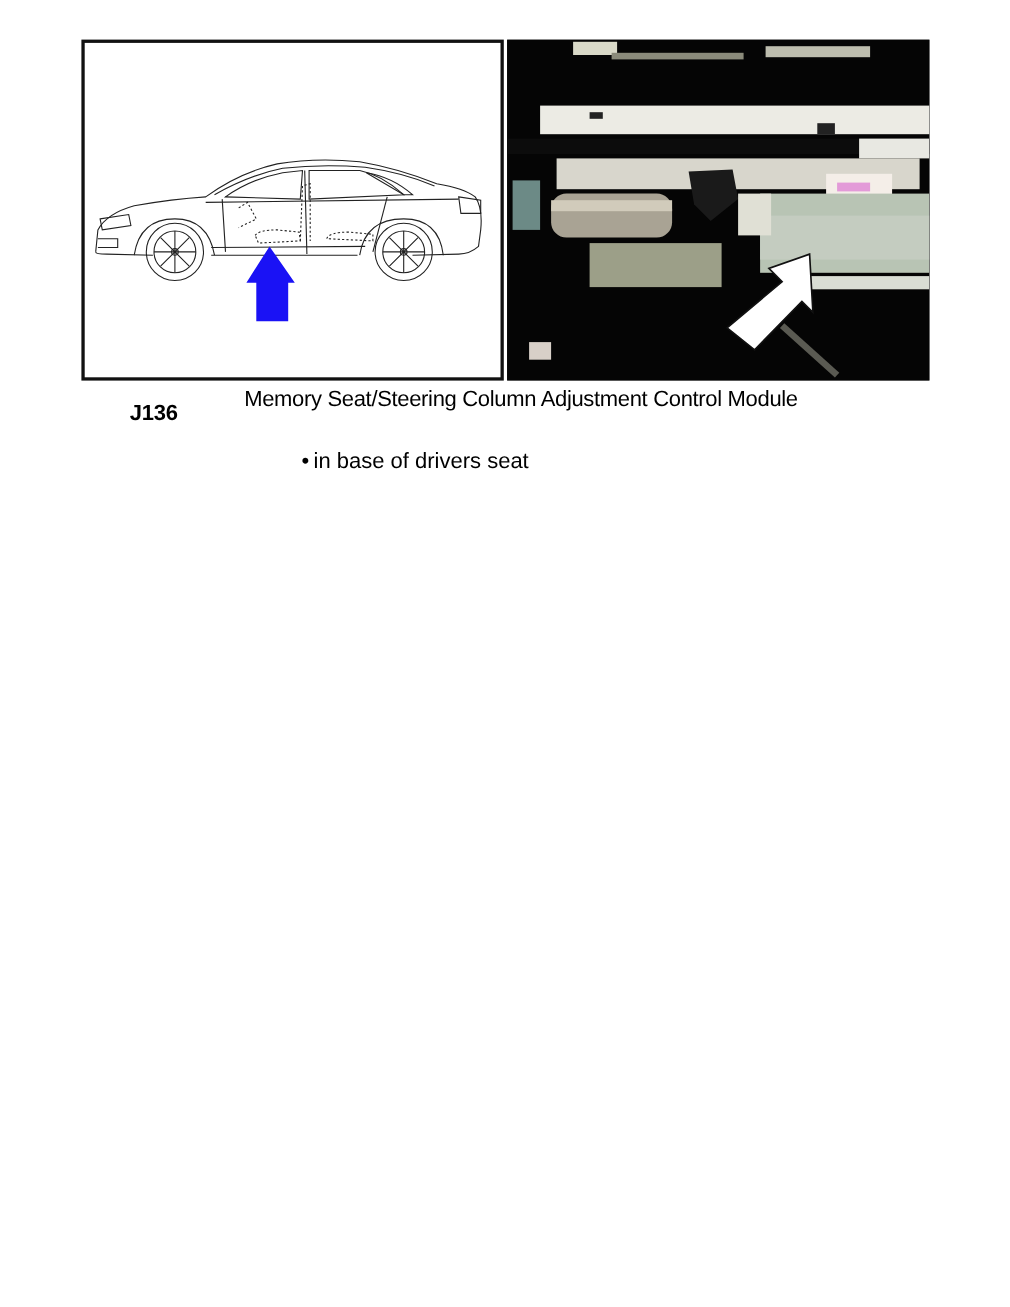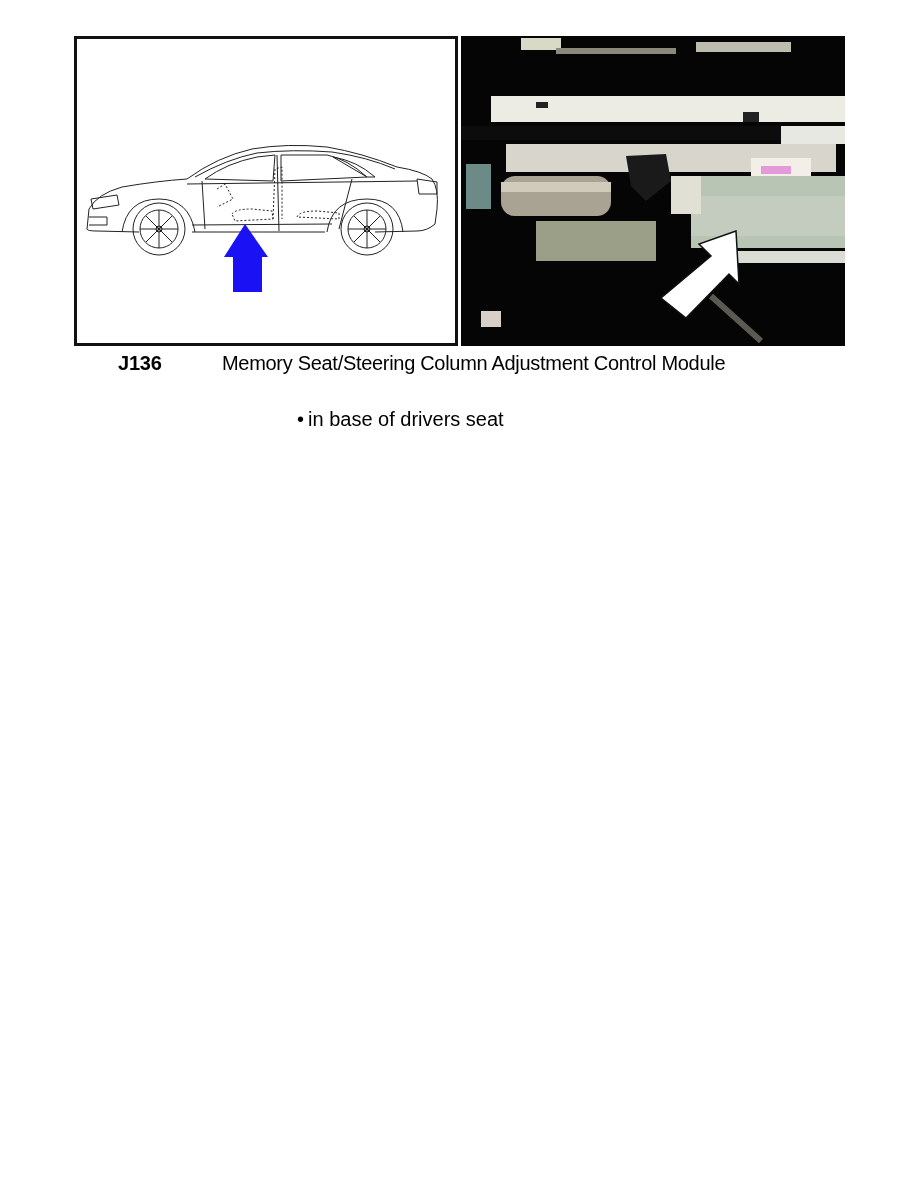--- a/index.html
+++ b/index.html
@@ -1,23 +1,23 @@
 <!DOCTYPE html>
 <html><head>
 <meta charset="utf-8">
 <style>
   html, body { margin:0; padding:0; background:#ffffff; }
   body { width:918px; height:1188px; position:relative; overflow:hidden; font-family:"Liberation Sans", sans-serif; color:#000; }
   .panel { position:absolute; box-sizing:border-box; }
   #diagram-panel { left:74px; top:36px; width:384px; height:310px; border:3px solid #111; background:#fff; }
   #photo-panel { left:461px; top:36px; width:384px; height:310px; background:#050505; overflow:hidden; }
   svg { display:block; }
-  .caption-code { position:absolute; left:118px; top:352px; font-size:20px; font-weight:bold; letter-spacing:-0.2px; }
+  .caption-code { position:absolute; left:118px; top:365px; font-size:20px; font-weight:bold; letter-spacing:-0.2px; }
   .caption-title { position:absolute; left:222px; top:352px; font-size:20px; font-weight:normal; letter-spacing:-0.3px; white-space:nowrap; }
-  .bullet-line { position:absolute; left:274px; top:408px; font-size:20px; white-space:nowrap;margin-left:23px; }
+  .bullet-line { position:absolute; left:274px; top:408px; font-size:20px; white-space:nowrap; }
   .bullet { display:inline-block; margin-right:4px; }
 </style>
 </head>
 <body>
 
 <div class="panel" id="diagram-panel">
   <svg width="378" height="304" viewBox="0 0 378 304">
     <g fill="none" stroke="#222" stroke-width="1">
 
       <path d="M10,190 L12,170 Q20,155 45,148 Q80,142 110,140 Q140,118 175,110 Q210,104 250,108 Q285,114 320,128 Q345,132 355,140 Q362,150 360,170 L358,185 Q350,192 340,192 L298,193"></path>

